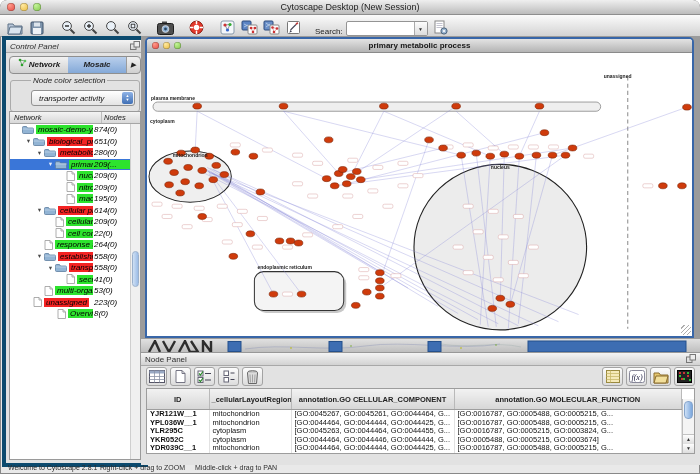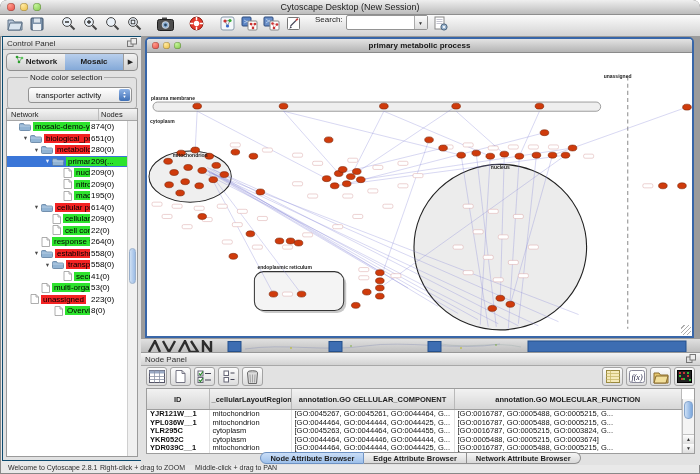--- a/index.html
+++ b/index.html
@@ -11,36 +11,36 @@
     background:linear-gradient(#efefef,#bcbcbc);border-bottom:1px solid #8e8e8e;border-radius:7px 7px 0 0;}
   .traffic{position:absolute;left:7px;top:3px;display:flex;gap:5px;}
   .light{width:8px;height:8px;border-radius:50%;box-shadow:0 0 0 .5px rgba(0,0,0,.35) inset;}
   .light.red{background:radial-gradient(circle at 35% 30%,#ff9a8a,#e3453f);}
   .light.yellow{background:radial-gradient(circle at 35% 30%,#ffe9a0,#e8b83a);}
   .light.green{background:radial-gradient(circle at 35% 30%,#c4f39a,#7ec544);}
   .titlebar .title{text-align:center;font-size:9px;font-weight:normal;color:#1d1d1d;line-height:14px;}
   
   .toolbar{position:absolute;top:15px;left:0;right:0;height:21px;
     background:linear-gradient(#fbfbfb,#d3d3d3);border-bottom:1px solid #979797;
-    display:flex;align-items:flex-start;padding:0 6px;}
+    display:flex;align-items:flex-end;padding:0 6px;}
   .tb-group{display:flex;align-items:center;gap:4px;margin-right:13px;}
   .icon-btn{width:18px;height:17px;display:flex;align-items:center;justify-content:center;}
   .search-label{font-size:8px;color:#222;margin-right:3px;}
   .search-box{width:80px;height:13px;background:#fff;border:1px solid #949494;border-radius:2px;
     display:flex;align-items:stretch;}
   .search-box input{flex:1;border:0;outline:0;font-size:8px;padding:0 2px;min-width:0;background:transparent;}
   .search-drop{width:12px;border-left:1px solid #aaa;background:linear-gradient(#fdfdfd,#dcdcdc);
     font-size:5px;color:#333;display:flex;align-items:center;justify-content:center;}
   
   .panel-header{height:12px;background:linear-gradient(#f4f4f4,#d2d2d2);border-bottom:1px solid #a8a8a8;
     font-size:8px;color:#2e2e2e;display:flex;align-items:center;padding:0 4px;}
   .panel-header .spacer{flex:1;}
   
   .control-panel{position:absolute;left:2px;top:36px;width:138px;height:423px;
-    background:#e2e2e2;border:1px solid #0c4a6e;}
+    background:#e2e2e2;border:4px solid #0c4a6e;font-style:italic;}
   .cp-tabs{display:flex;align-items:center;height:16px;margin:3px 3px 2px 3px;
     border:1px solid #8f8f8f;border-radius:4px;overflow:hidden;background:linear-gradient(#f2f2f2,#d0d0d0);}
   .cp-tab{flex:1;font-size:8px;font-weight:bold;color:#1c1c1c;text-align:center;line-height:16px;
     display:flex;align-items:center;justify-content:center;gap:2px;}
   .cp-tab.selected{background:linear-gradient(#b9cfec,#84a9d8);}
   .cp-tab-more{width:13px;text-align:center;font-size:7px;color:#222;border-left:1px solid #9c9c9c;line-height:16px;}
   .groupbox{margin:2px 4px 3px 4px;border:1px solid #ababab;border-radius:3px;padding:5px 4px 5px 20px;}
   .groupbox legend{font-size:8px;color:#1f1f1f;padding:0 2px;}
   .combo{height:14px;border:1px solid #929292;border-radius:3px;background:linear-gradient(#ffffff,#e4e4e4);
     font-size:8px;color:#111;display:flex;align-items:center;padding-left:7px;position:relative;}
@@ -817,25 +817,20 @@
           </tbody>
       </table>
       <div class="dp-scroll">
         <div class="dp-thumb"></div>
         <div class="dp-arrows">
           <div class="dp-arrow">▲</div>
           <div class="dp-arrow">▼</div>
         </div>
       </div>
     </div>
-    <div class="dp-tabs">
-      <span class="dp-tab selected">Node Attribute Browser</span>
-      <span class="dp-tab">Edge Attribute Browser</span>
-      <span class="dp-tab">Network Attribute Browser</span>
-    </div>
   </div>
 
   <div class="statusbar">
     <span style="left:8px">Welcome to Cytoscape 2.8.1</span>
     <span style="left:100px">Right-click + drag to ZOOM</span>
     <span style="left:195px">Middle-click + drag to PAN</span>
   </div>
 
 </div>
 

